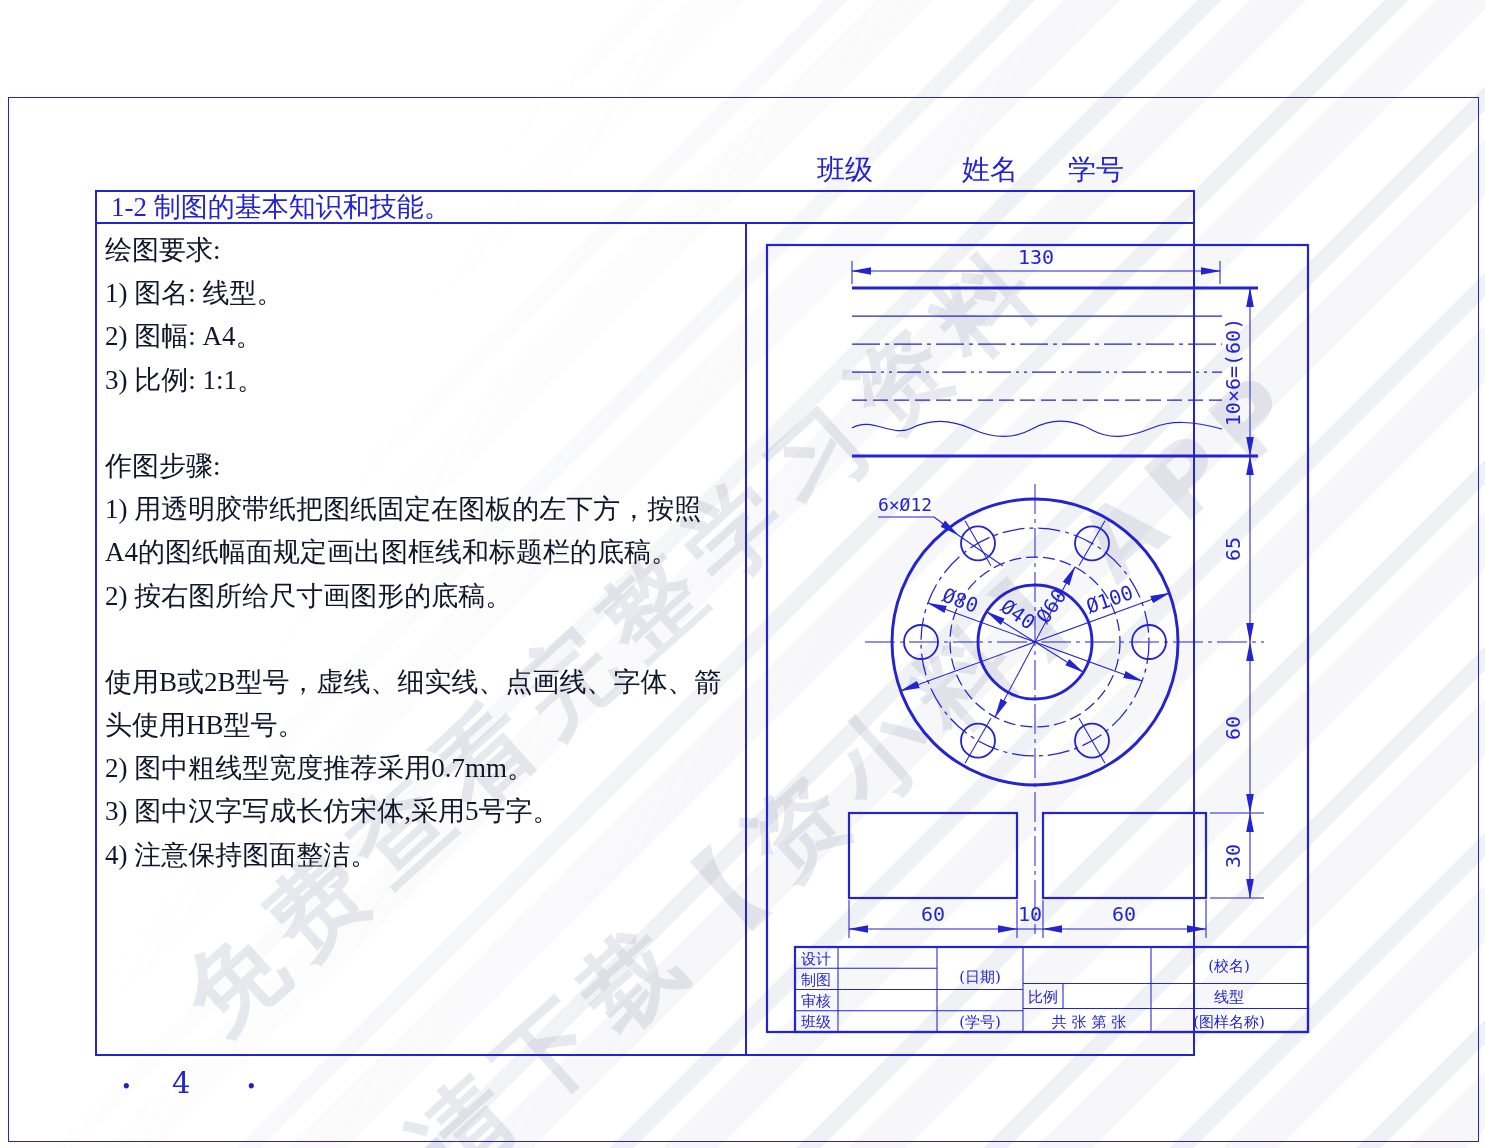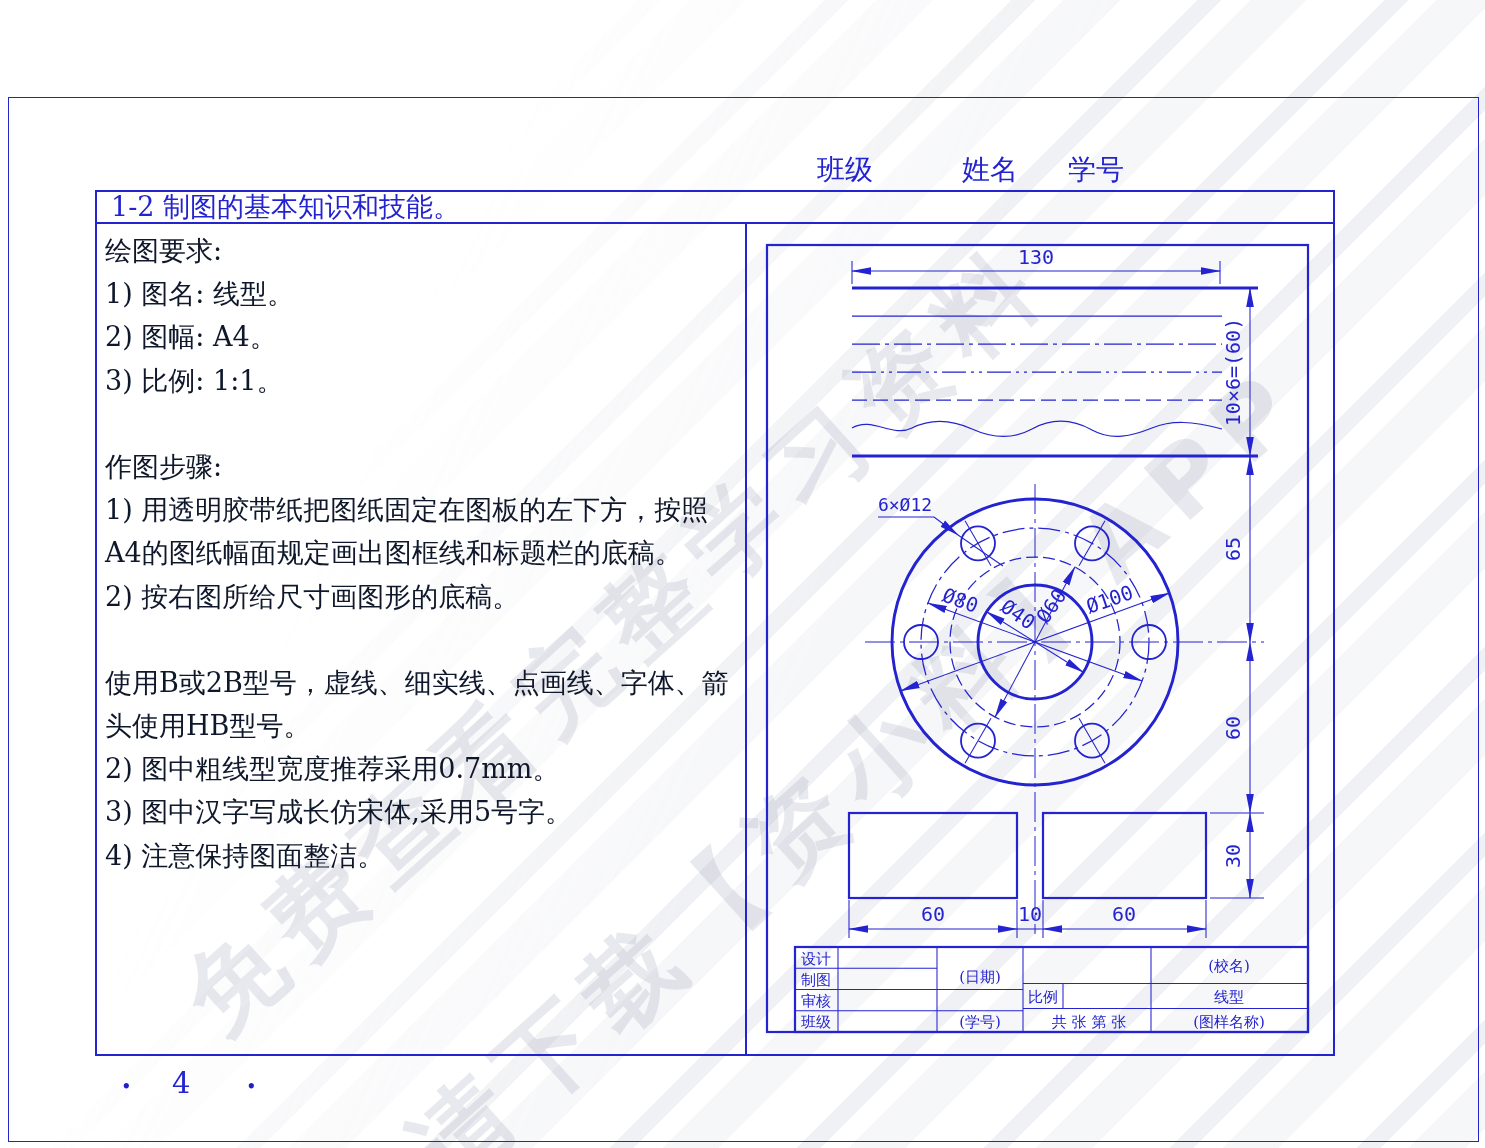--- a/index.html
+++ b/index.html
@@ -15,22 +15,22 @@
   .wm{position:absolute;transform-origin:0 50%;transform:rotate(-42deg);
       font-family:"DejaVu Sans",sans-serif;font-weight:bold;white-space:nowrap;
       color:rgba(150,155,176,.22);letter-spacing:16px;font-size:96px;pointer-events:none;}
   #wm1{left:200px;top:950px}
   #wm2{left:430px;top:1098px}
   
   .outer-border{position:absolute;left:8px;top:97px;width:1471px;height:1045px;
       border:1.5px solid #2323d0;box-sizing:border-box;}
   .header-label{position:absolute;top:151px;font-size:28px;color:#2323d0;}
   #hdr-class{left:817px} #hdr-name{left:962px} #hdr-id{left:1068px}
-  .main-box{position:absolute;left:95px;top:190px;width:1240px;height:866px;
-      border:2px solid #2323d0;box-sizing:border-box;}
+  .main-box{position:absolute;left:95px;top:190px;width:1100px;height:866px;
+      border:2px solid #2323d0;box-sizing:border-box;font-family:Liberation Serif, serif;}
   .title-bar{height:32px;line-height:30px;border-bottom:2px solid #2323d0;
       padding-left:14px;font-size:27px;color:#2323d0;box-sizing:border-box;}
   .left-panel{position:absolute;left:0;top:32px;width:650px;height:832px;
       border-right:2px solid #2323d0;box-sizing:border-box;padding:5px 4px 0 8px;}
   .instr-line{height:43.2px;line-height:43.2px;font-size:27px;color:#0f172a;white-space:nowrap;}
   .drawing-svg{position:absolute;left:745px;top:222px;}
   
   svg .s{stroke:#2323d0;fill:none;}
   svg .thick{stroke-width:2.9;}
   svg .med{stroke-width:2.2;}

